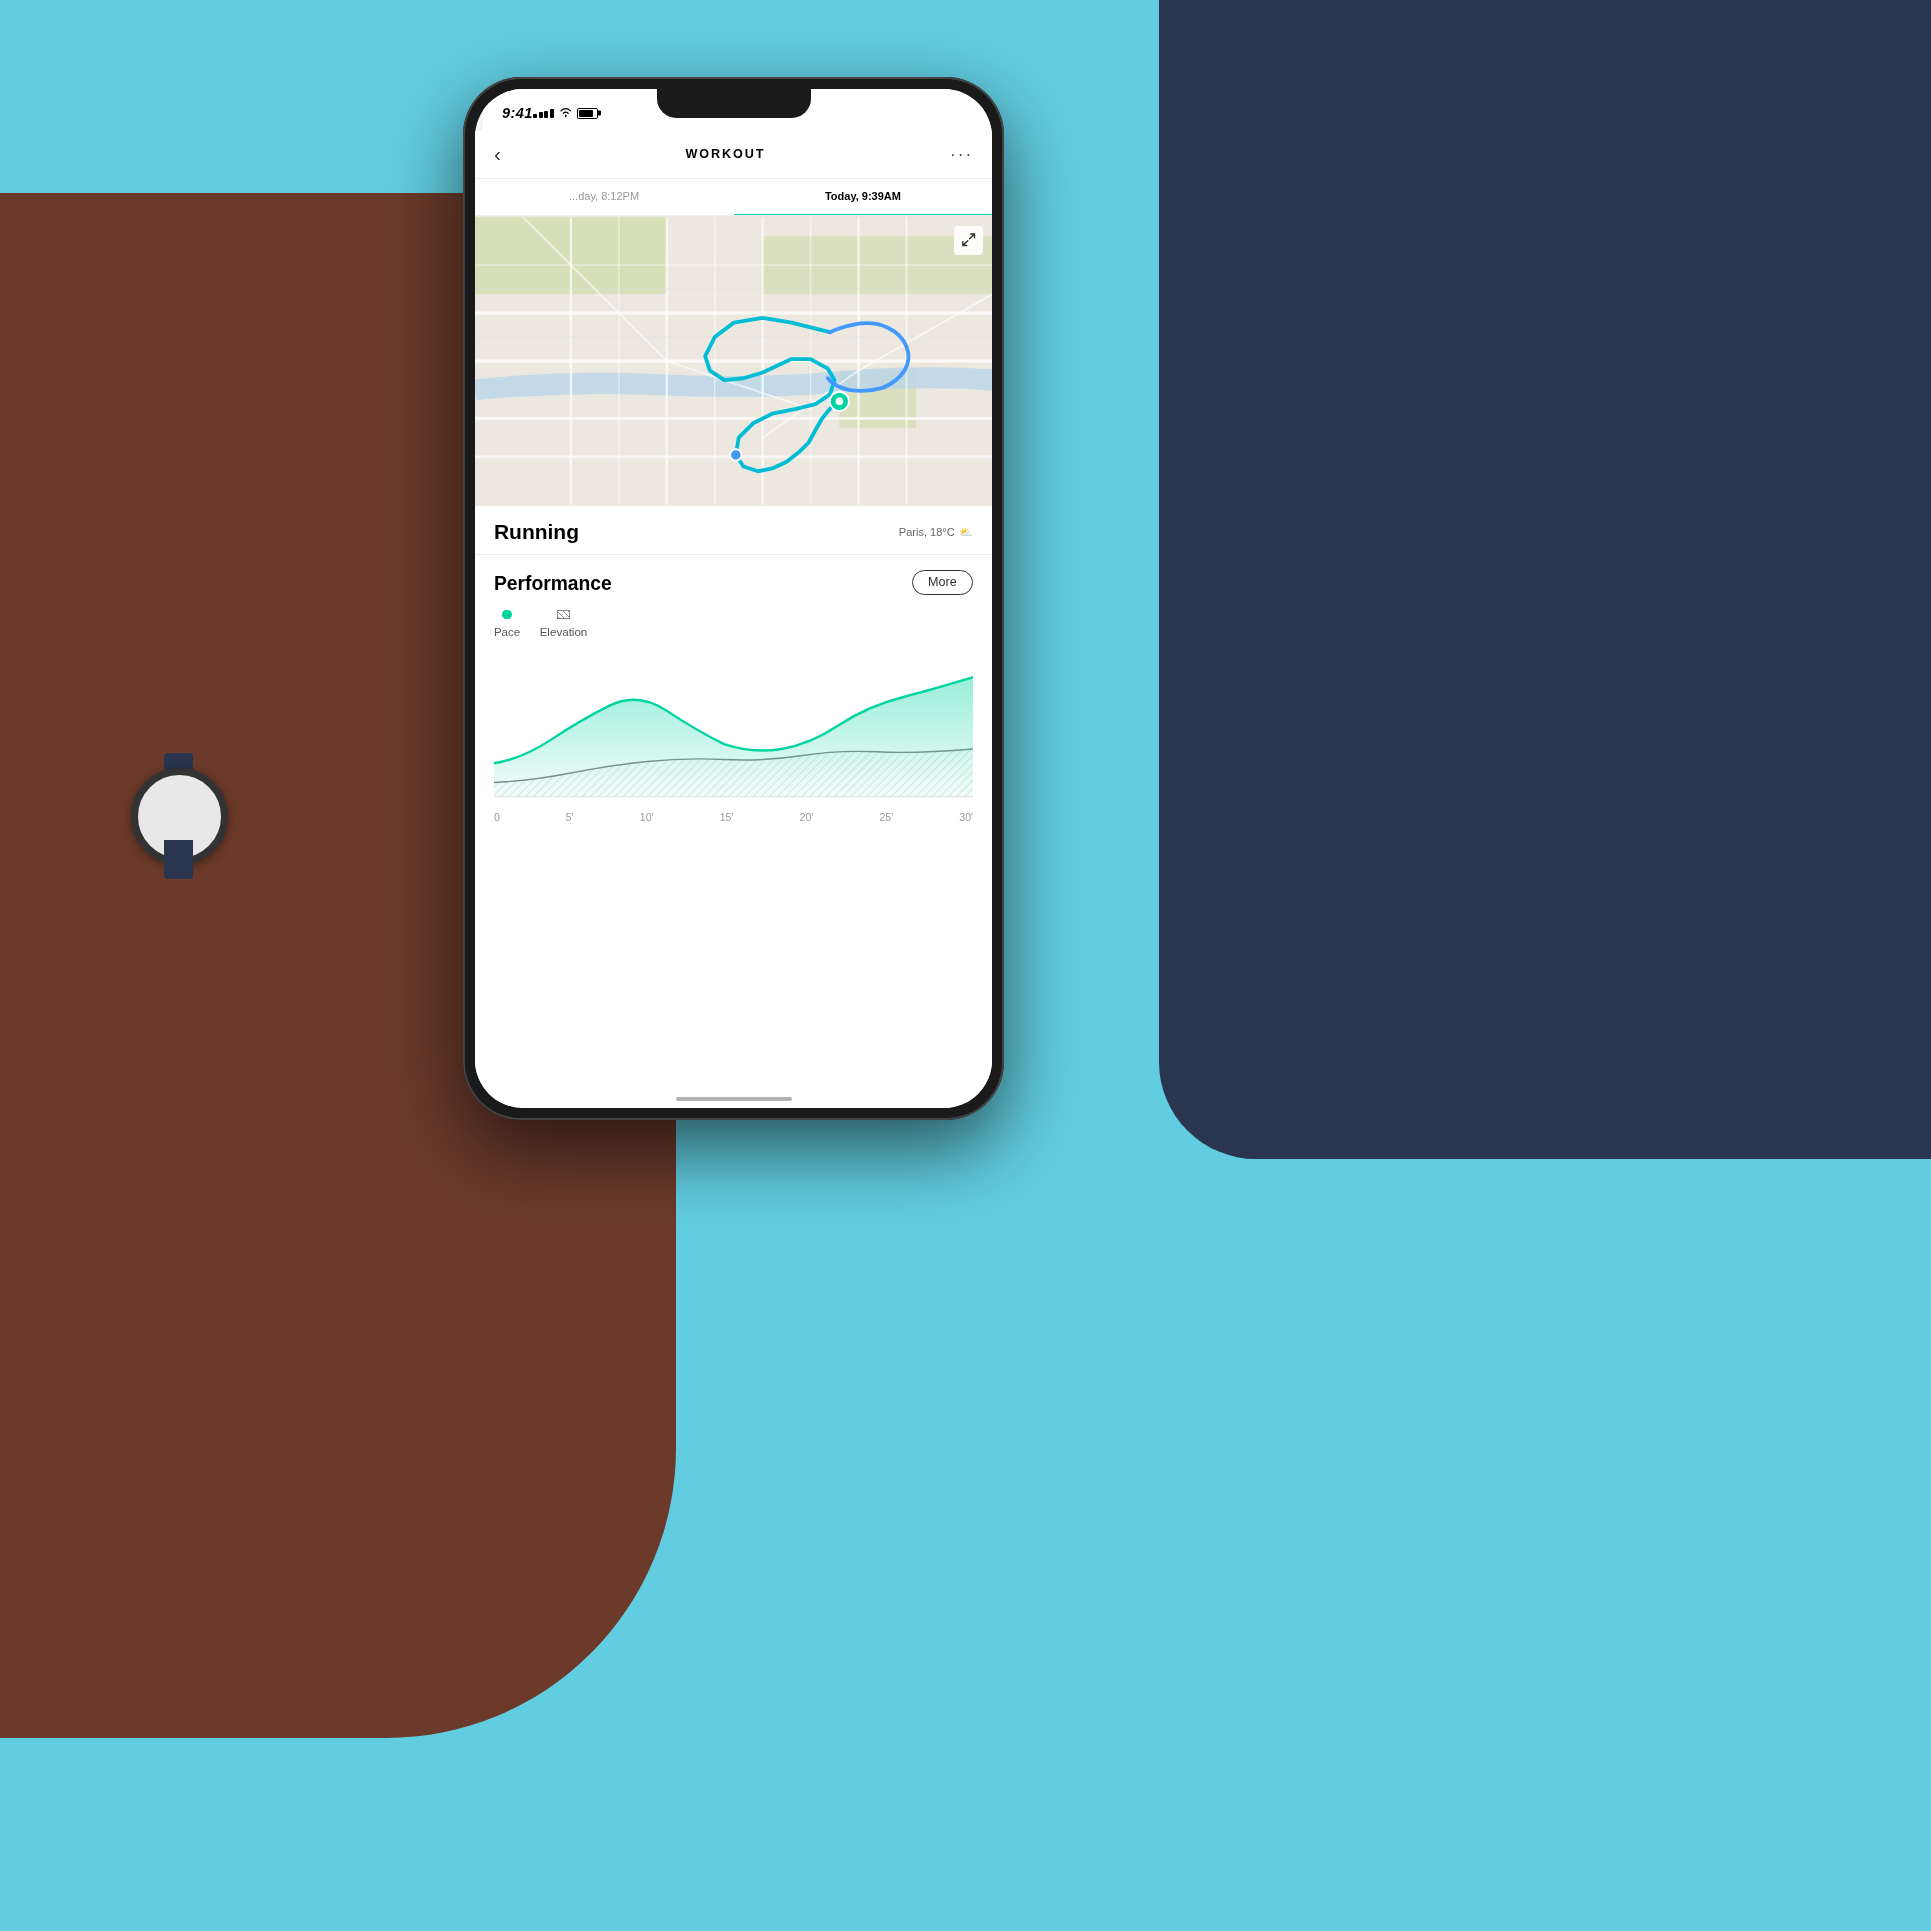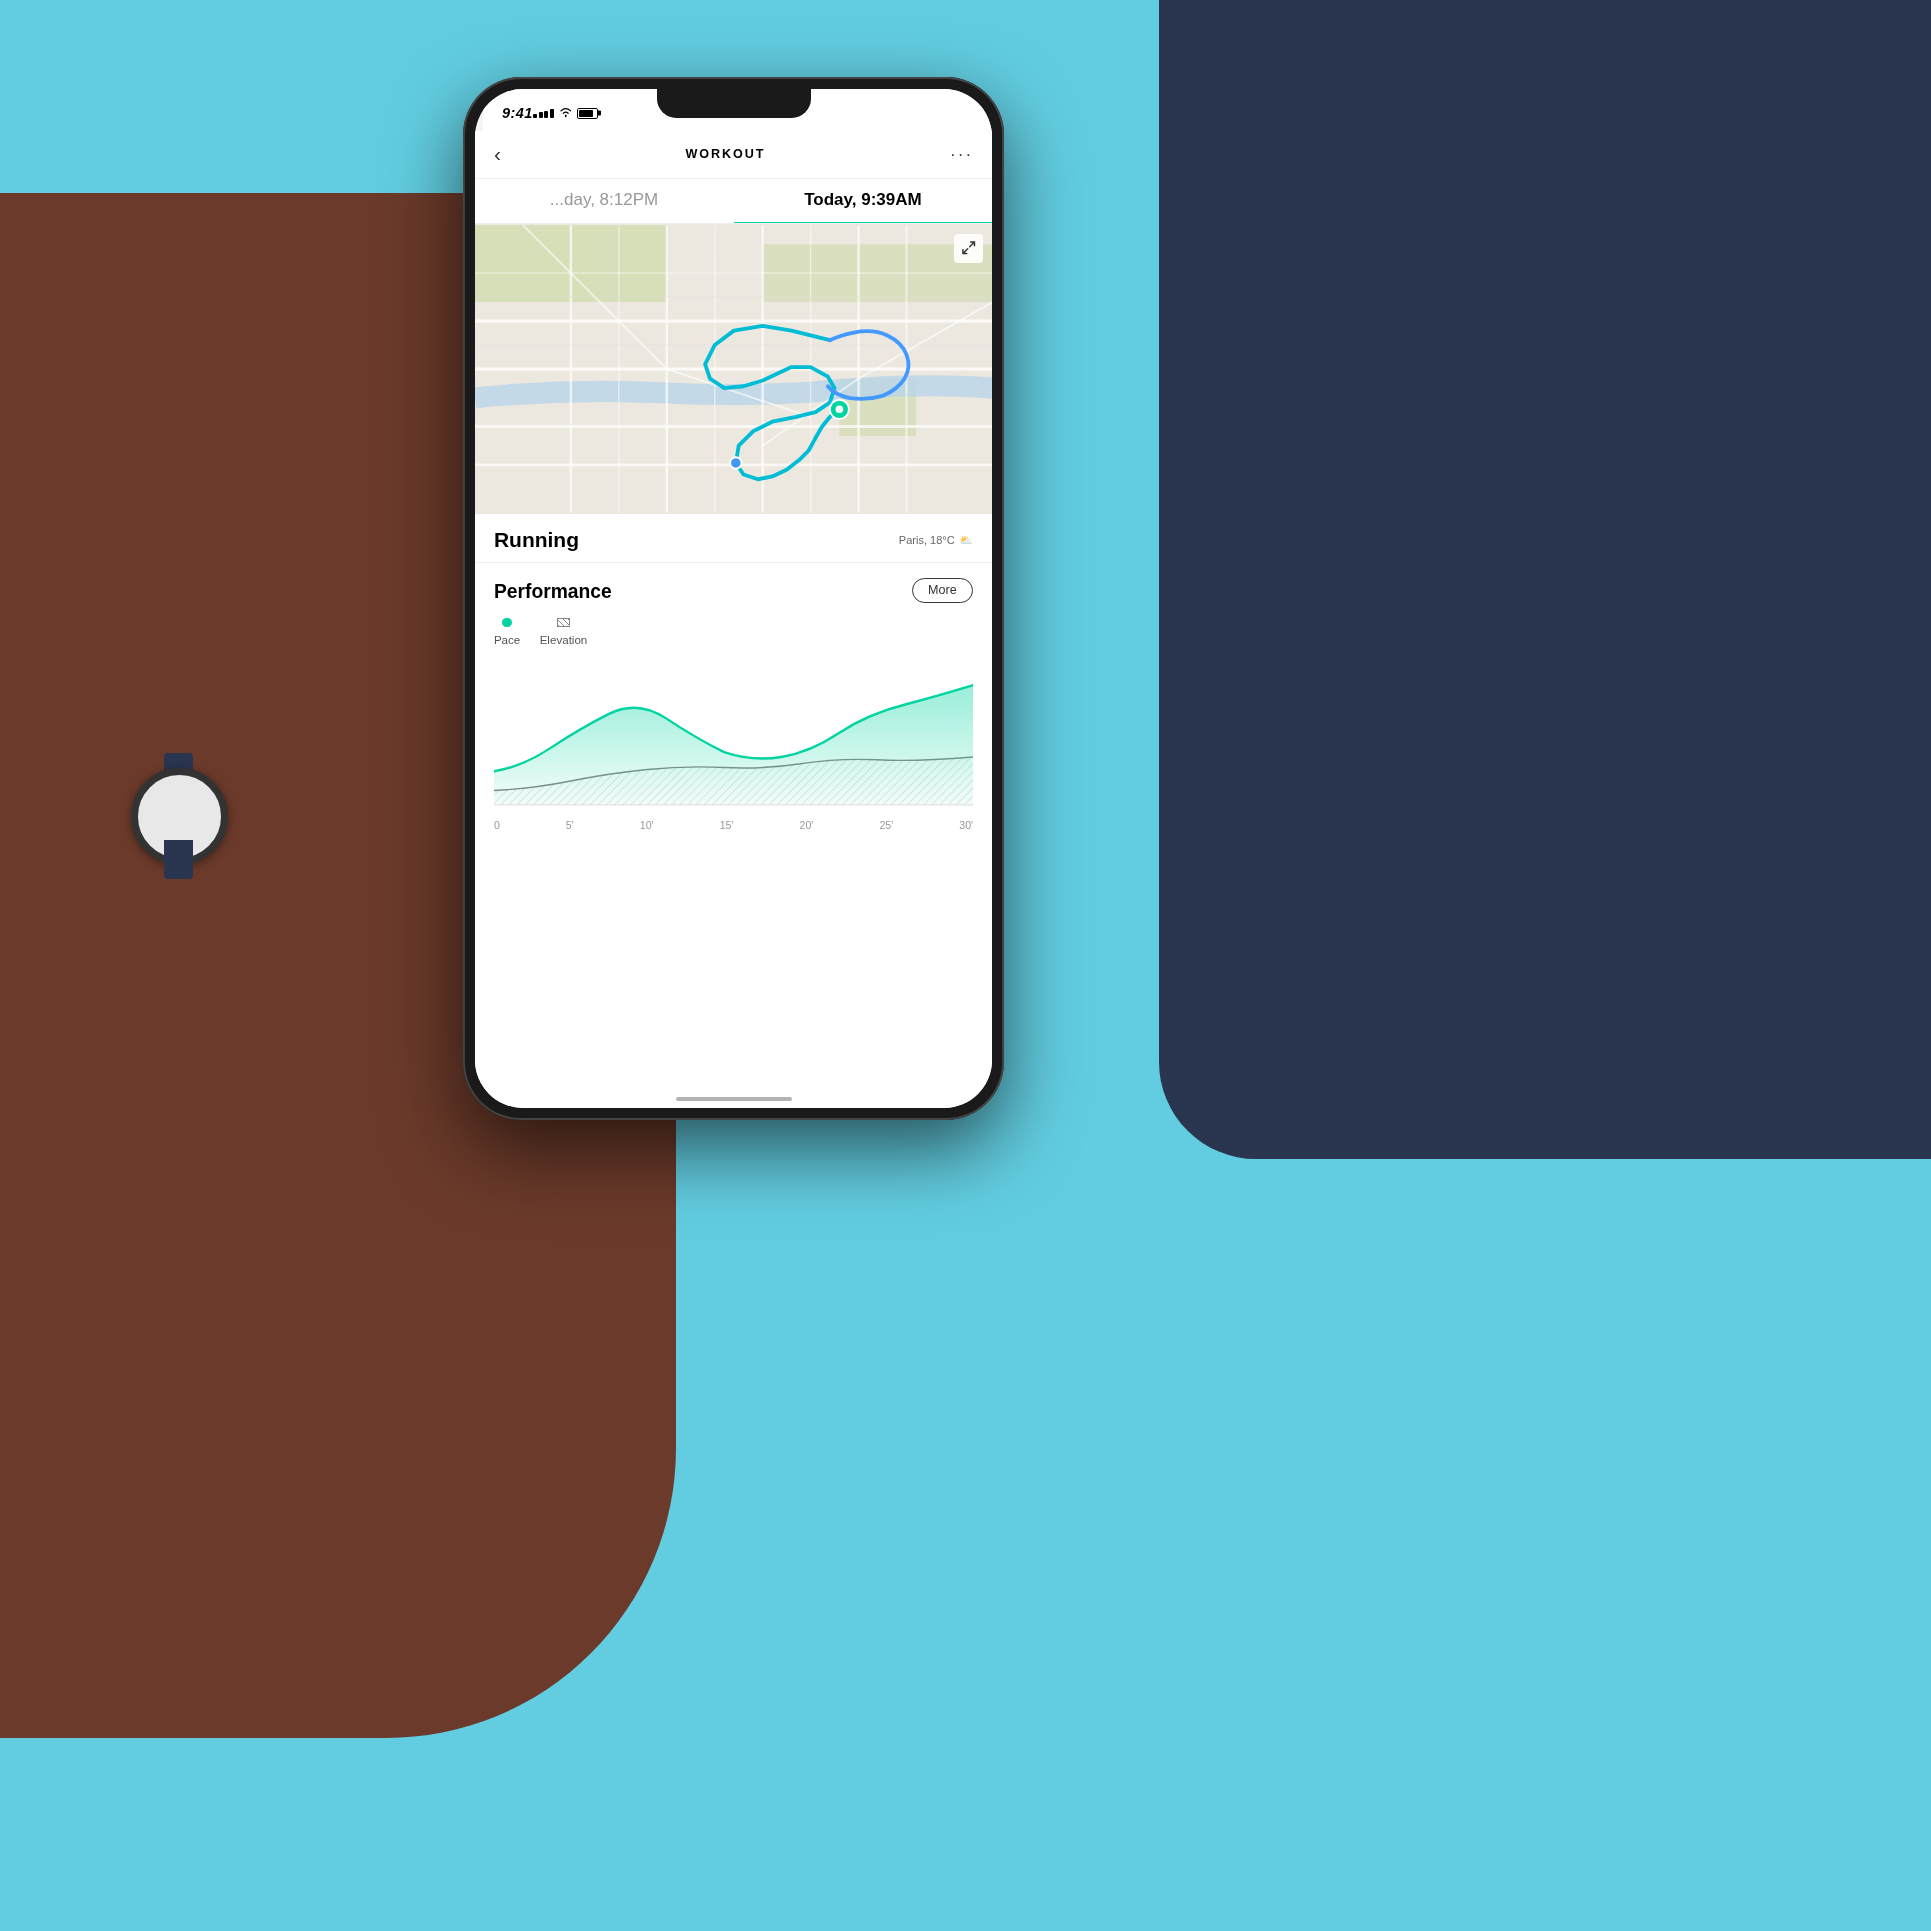--- a/index.html
+++ b/index.html
@@ -244,21 +244,21 @@
     .date-tabs {
       display: flex;
       border-bottom: 1px solid #eee;
       background: white;
     }
 
     .date-tab {
       flex: 1;
       padding: 11.6px 9.7px;
       text-align: center;
-      font-size: 17px;
+      font-size: 11px;
       color: #999;
       cursor: pointer;
     }
 
     .date-tab.active {
       color: #000;
       font-weight: 600;
       border-bottom: 1.9px solid #00d4a0;
     }
 

